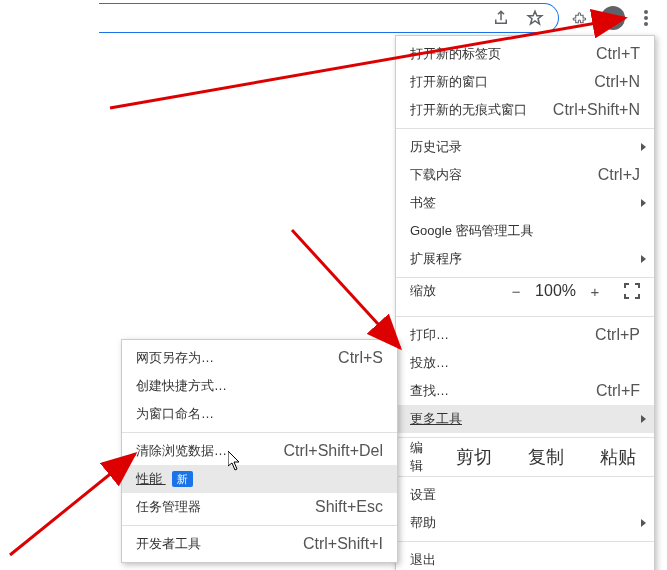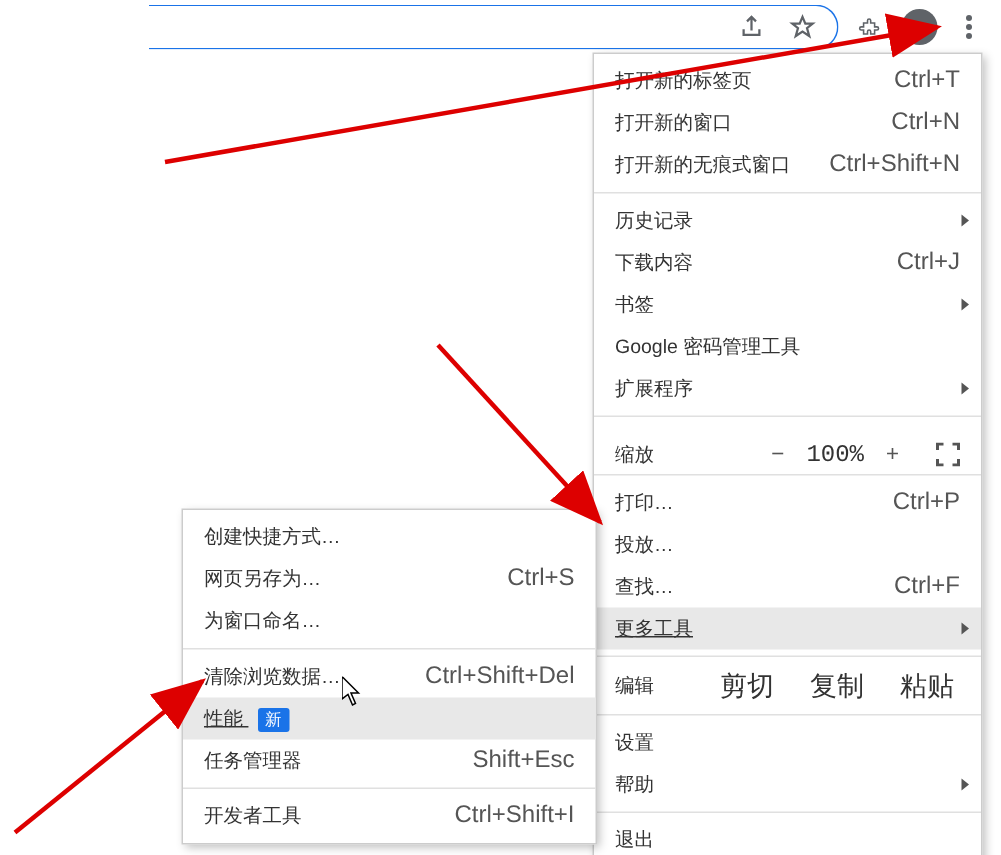--- a/index.html
+++ b/index.html
@@ -75,33 +75,33 @@
   .menu-shortcut { color: #555; font-size: 16px; white-space: nowrap; }
   .sep { height: 1px; background: #e0e0e0; margin: 4px 0; }
   .submenu-arrow {
     width: 0; height: 0;
     border-top: 4px solid transparent;
     border-bottom: 4px solid transparent;
     border-left: 5px solid #555;
     position: absolute; right: 8px;
   }
   .zoom-row {
-    display: flex; align-items: flex-end;
-    height: 30px; padding: 0 14px; font-family: Liberation Mono, monospace;
+    display: flex; align-items: flex-start;
+    height: 30px; padding: 0 14px;
   }
   .zoom-label { flex: 1; }
   .zoom-ctl {
     display: flex; align-items: center; gap: 10px;
   }
   .zoom-btn { width: 18px; text-align: center; color: #555; cursor: pointer; font-size: 15px; }
   .zoom-pct { font-size: 16px; }
   .fs-icon { margin-left: 10px; width: 16px; height: 16px; cursor: pointer; }
   .edit-row {
     display: flex; align-items: center;
-    height: 30px; padding: 0 14px; gap: 16px;
+    height: 30px; padding: 0 14px; gap: 28px;
   }
   .edit-label { flex: 1; }
   .edit-btn { font-size: 18px; color: #333; cursor: pointer; padding: 0 4px; }
   
   .submenu {
     position: absolute;
     top: 339px; left: 121px;
     width: 277px;
     background: #fff;
     border: 1px solid #ccc;
@@ -241,25 +241,25 @@
     <span class="submenu-arrow"></span>
   </div>
   <div class="sep"></div>
   <div class="menu-row">
     <span class="menu-label">退出</span>
   </div>
 </div>
 
 <div class="submenu">
   <div class="menu-row">
-    <span class="menu-label">创建快捷方式…</span>
-  </div>
-  <div class="menu-row">
     <span class="menu-label">网页另存为…</span>
     <span class="menu-shortcut">Ctrl+S</span>
+  </div>
+  <div class="menu-row">
+    <span class="menu-label">创建快捷方式…</span>
   </div>
   <div class="menu-row">
     <span class="menu-label">为窗口命名…</span>
   </div>
   <div class="sep"></div>
   <div class="menu-row">
     <span class="menu-label">清除浏览数据…</span>
     <span class="menu-shortcut">Ctrl+Shift+Del</span>
   </div>
   <div class="menu-row hover">

